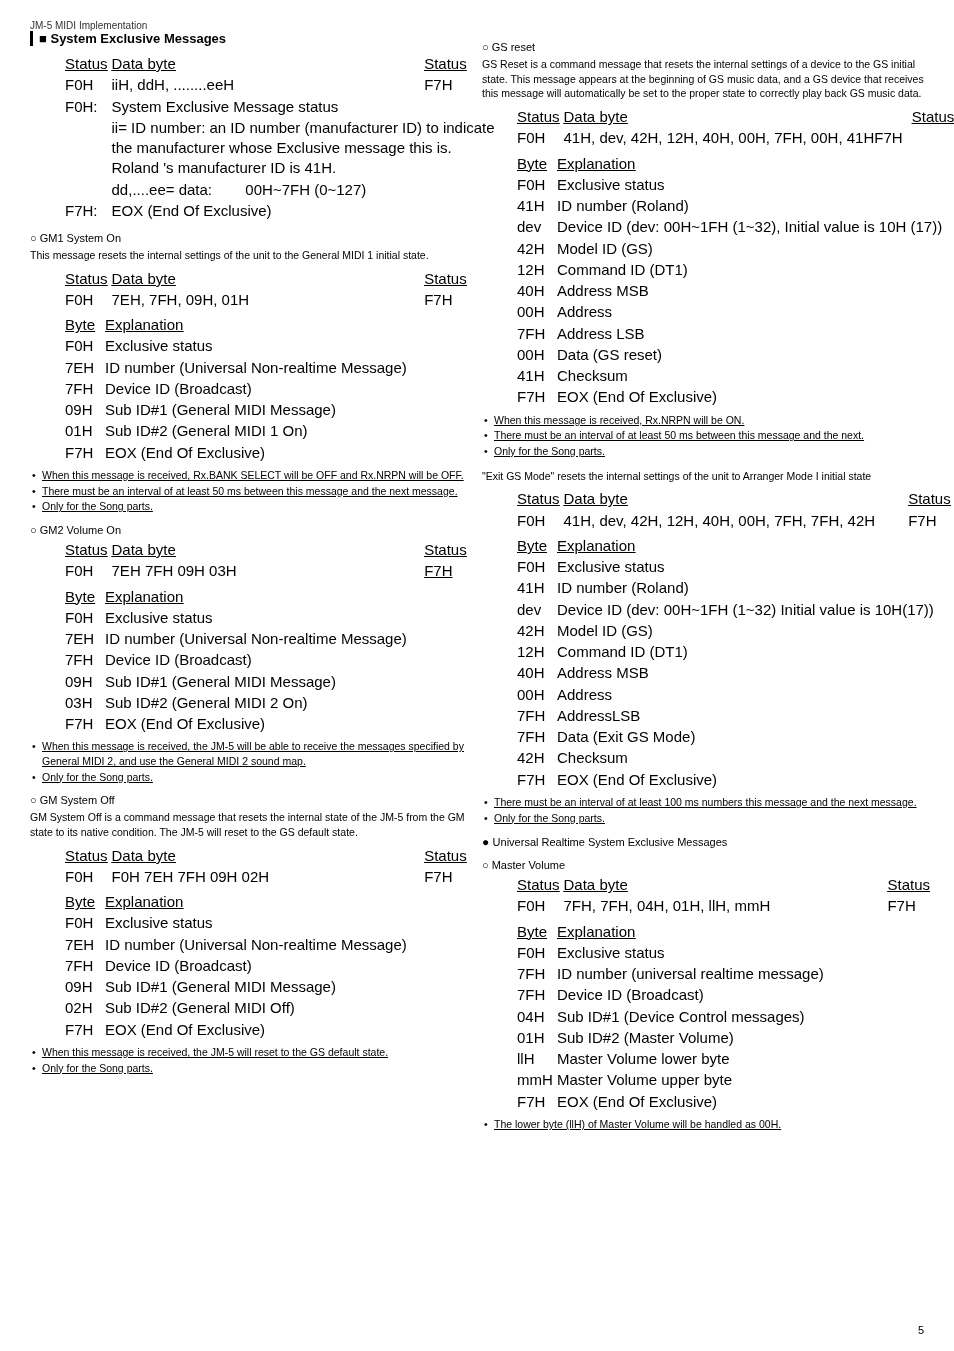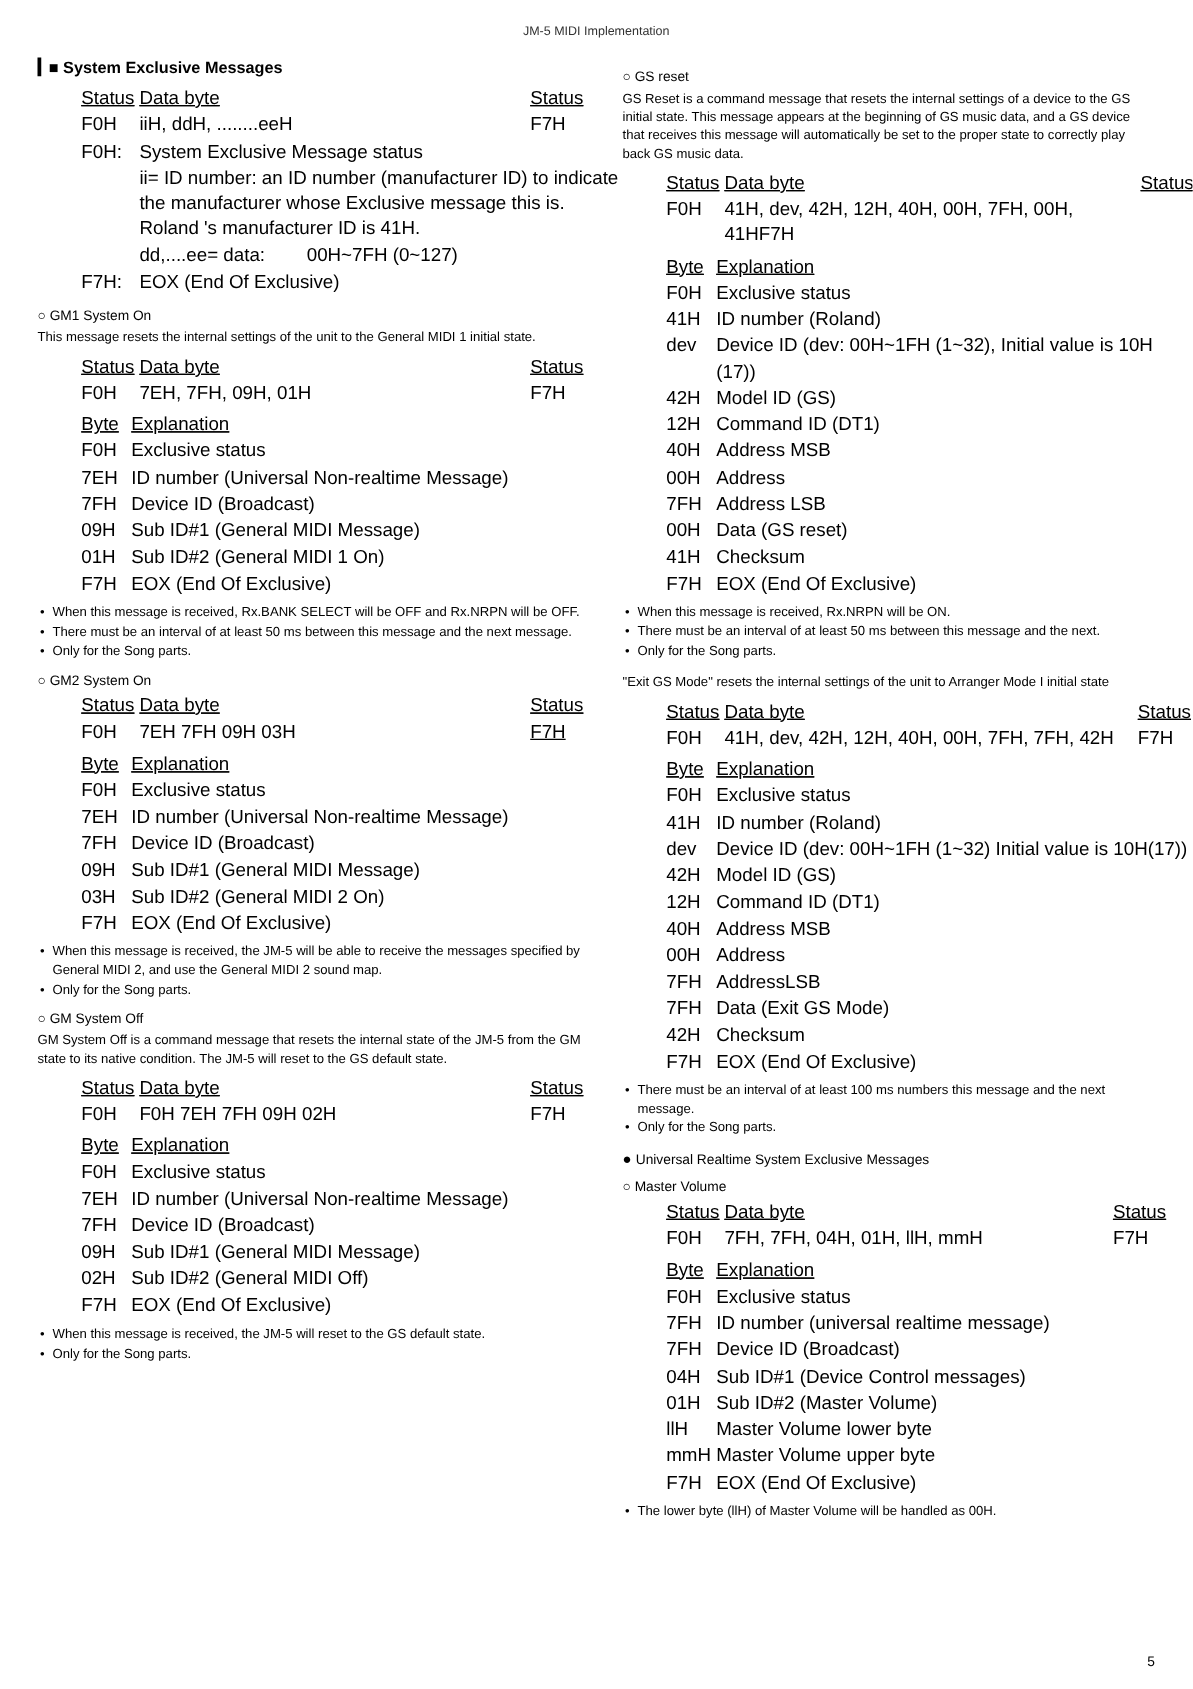--- a/index.html
+++ b/index.html
@@ -12,28 +12,27 @@
       min-height: 1351px;
       position: relative;
     }
     .page {
       width: 954px;
       min-height: 1351px;
       padding: 20px 30px;
       position: relative;
     }
     .page-header {
-      text-align: center;
+      text-align: left;
       font-size: 10px;
-      margin-bottom: 15px;
       color: #333;
     }
     .two-col {
       display: flex;
-      gap: 28px;
+      gap: 12px;
     }
     .col-left {
       width: 440px;
       flex-shrink: 0;
     }
     .col-right {
       flex: 1;
     }
     .section-title {
       font-size: 13px;
@@ -83,20 +82,21 @@
     }
     .data-table td:nth-child(2) {
       min-width: 180px;
     }
     .data-table td:last-child {
       min-width: 40px;
     }
     .note-list {
       margin-top: 3px;
       margin-bottom: 6px;
+      text-decoration: underline;
     }
     .note-list li {
       list-style: none;
       padding-left: 12px;
       position: relative;
       font-size: 10.5px;
       line-height: 1.4;
       margin-bottom: 1px;
     }
     .note-list li::before {
@@ -211,21 +211,21 @@
         </tbody>
           </table>
         <ul class="note-list">
           <li>When this message is received, Rx.BANK SELECT will be OFF and Rx.NRPN will be OFF.</li>
           <li>There must be an interval of at least 50 ms between this message and the next message.</li>
           <li>Only for the Song parts.</li>
         </ul>
       </div>
 
       <div class="sysex-block">
-        <div class="subsection-title">GM2 System On</div>
+        <div class="subsection-title">GM2 Volume On</div>
         <table class="data-table">
           <tbody>
               <tr class="header-row">
             <td><span class="underline">Status</span></td>
             <td><span class="underline">Data byte</span></td>
             <td><span class="underline">Status</span></td>
           </tr>
           <tr>
             <td>F0H</td>
             <td>7EH 7FH 09H 03H</td>

